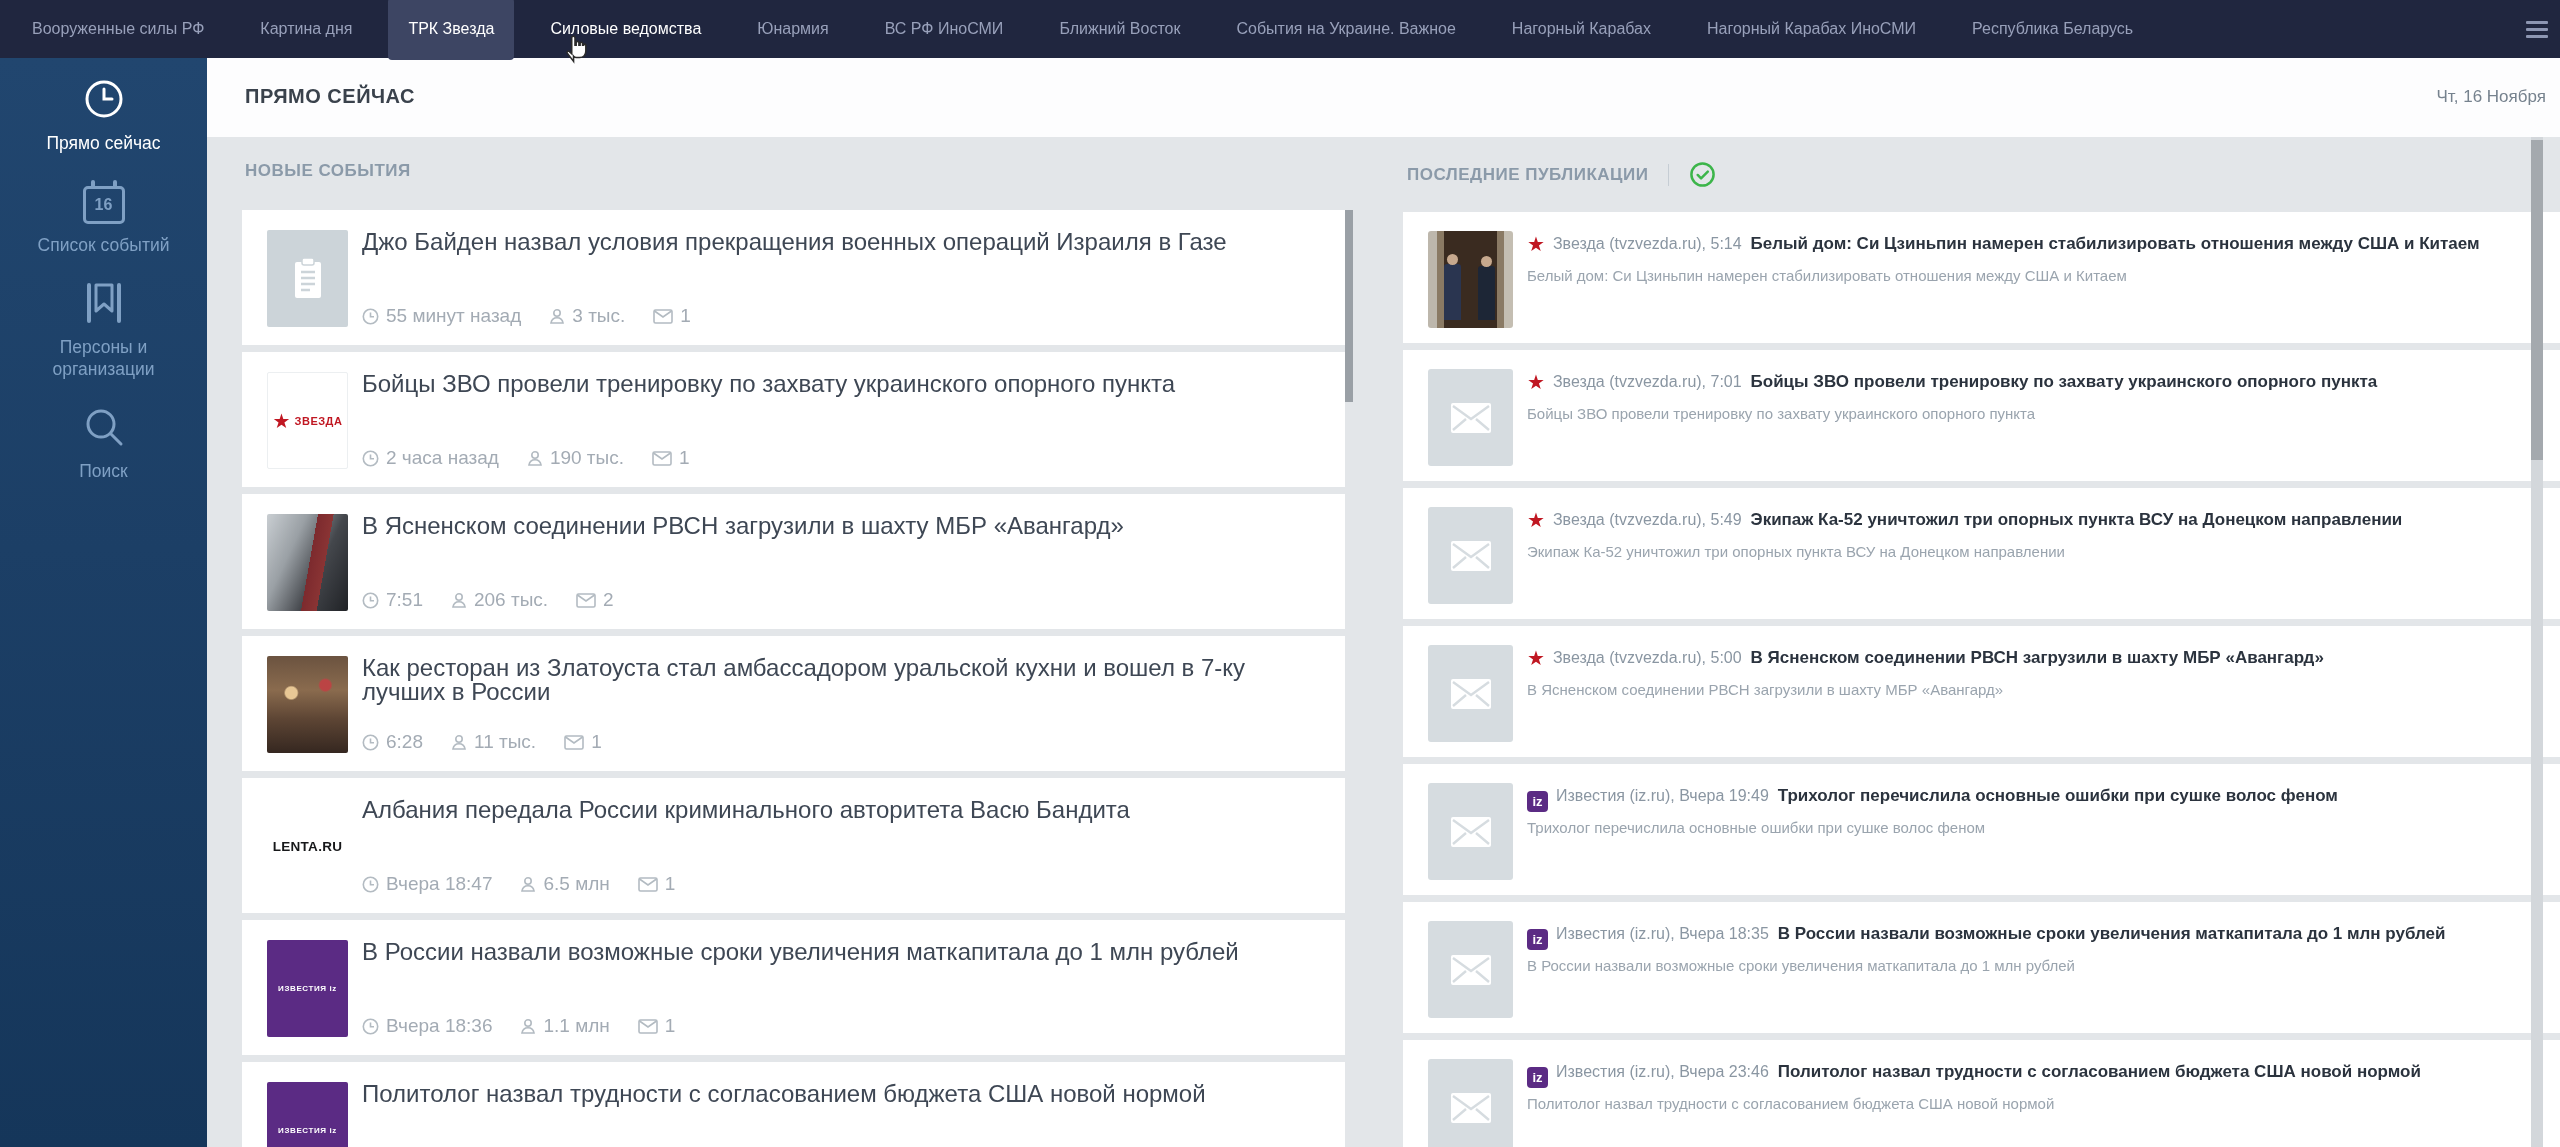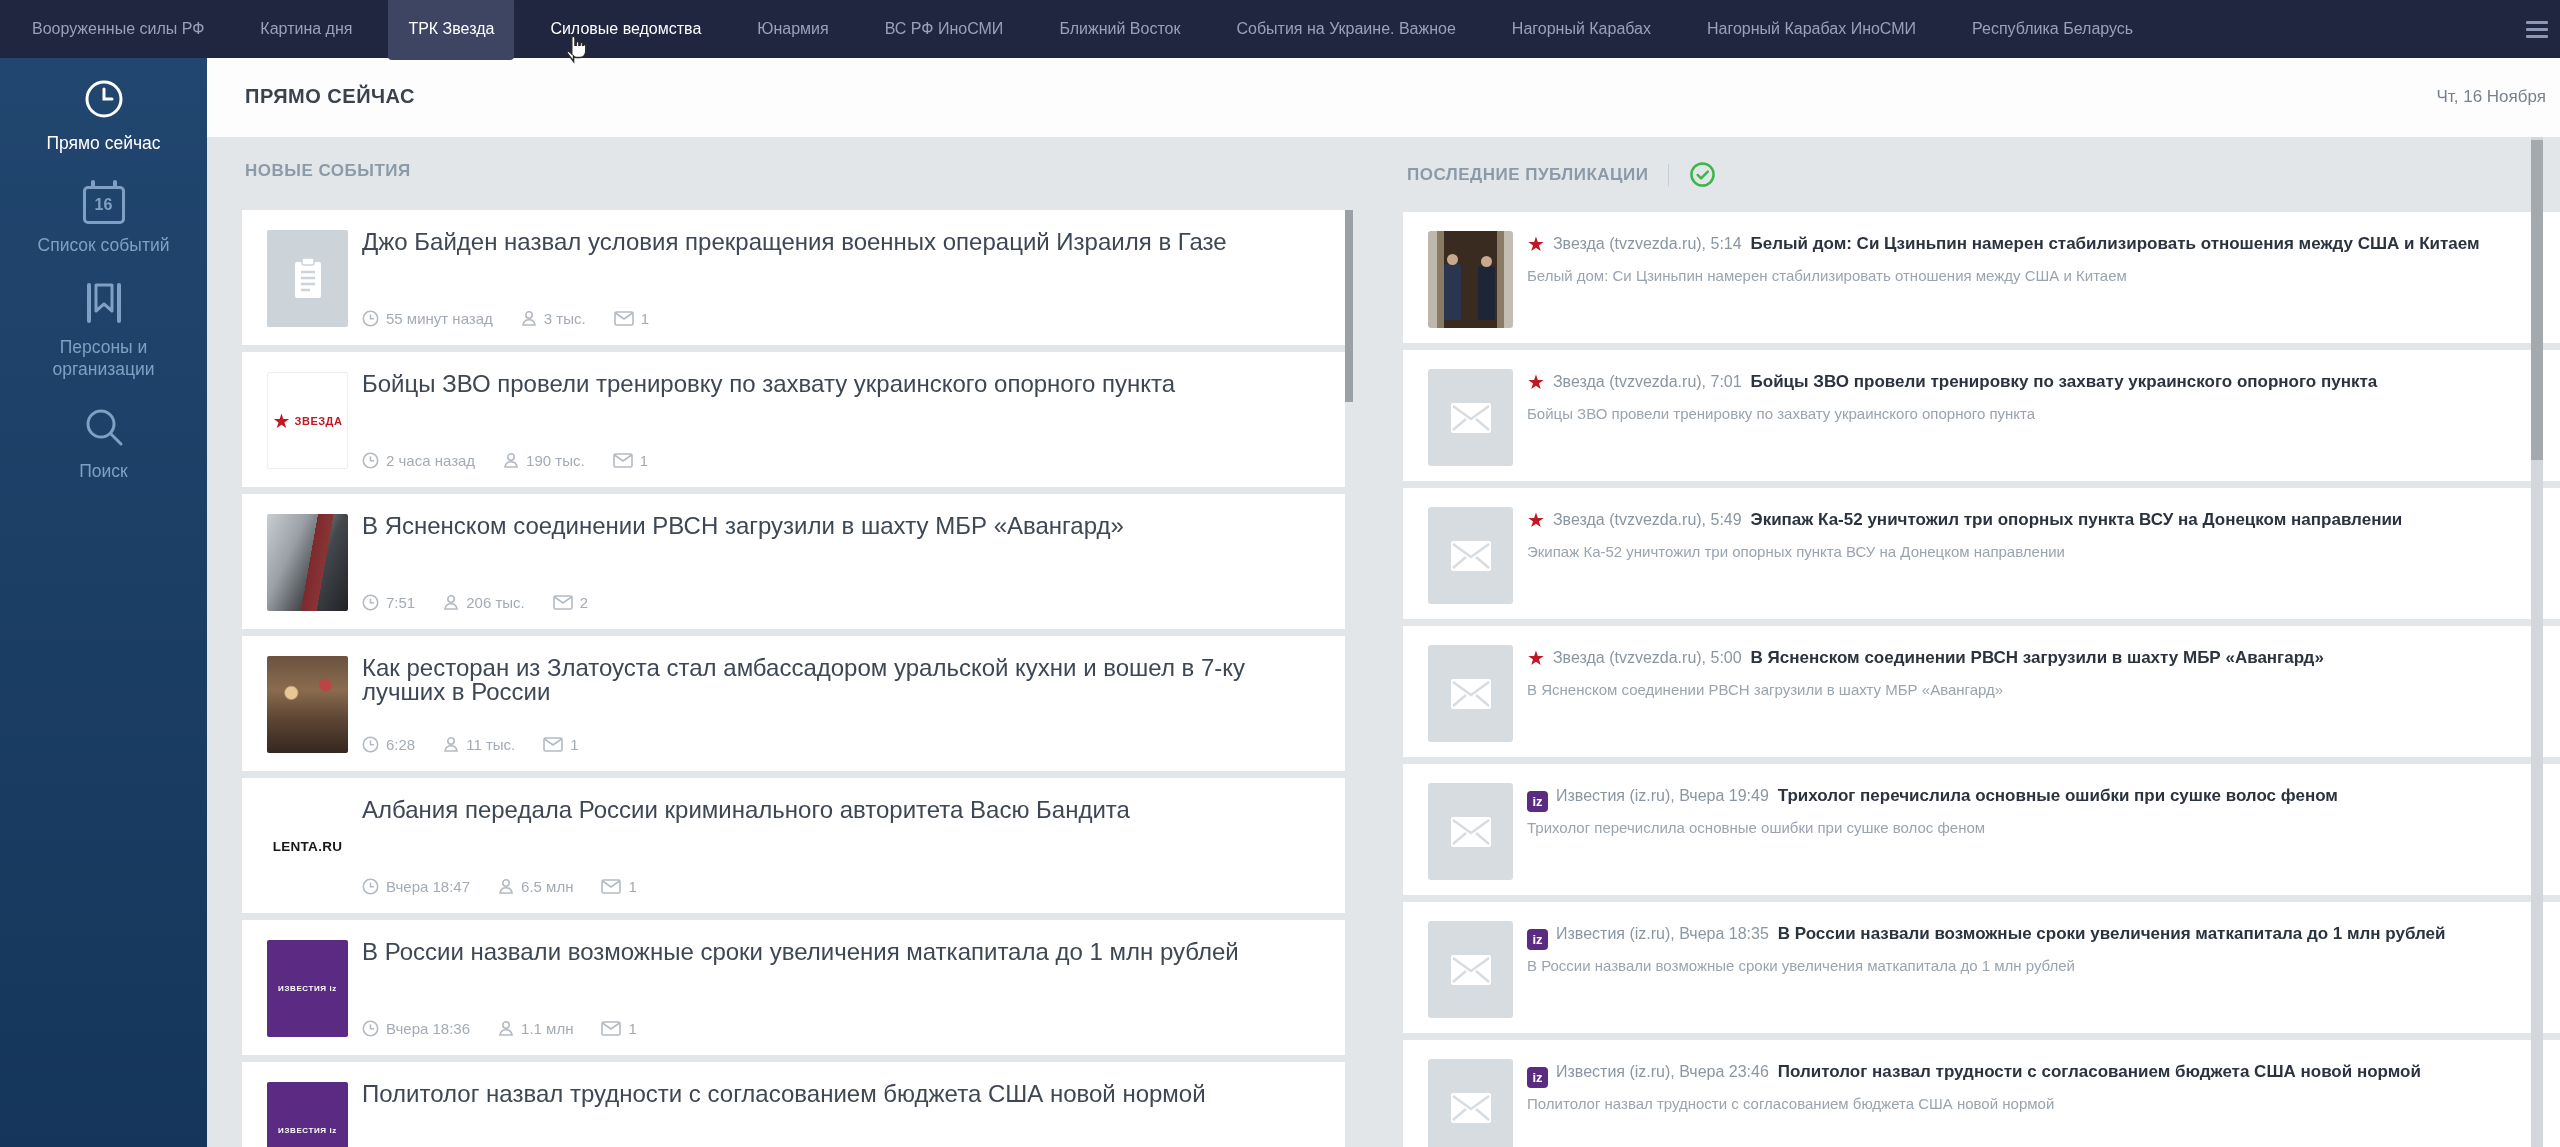--- a/index.html
+++ b/index.html
@@ -54,21 +54,21 @@
   .v-photo-restaurant{background-image:radial-gradient(circle at 30% 38%,#e8c795 0 7%,rgba(0,0,0,0) 9%),
         radial-gradient(circle at 72% 30%,#b44 0 6%,rgba(0,0,0,0) 8%),
         linear-gradient(180deg,#6b5340 0%,#8a6b4e 35%,#5d4534 65%,#352720 100%);}
   .v-lenta{background:#fff;}
   .lenta-text{color:#17181a;font-weight:bold;font-size:13.5px;letter-spacing:.3px;}
   .v-iz{background:#5b2b84;}
   .iz-thumb-text{color:#fff;font-weight:bold;font-size:8px;letter-spacing:.6px;white-space:nowrap;}
   .docsvg,.envsvg{display:block;}
   .lbody{position:absolute;left:120px;top:20px;right:24px;height:97px;display:flex;flex-direction:column;}
   .ltitle{font-size:24px;color:#3e4754;line-height:24px;cursor:pointer;}
-  .lmeta{margin-top:auto;display:flex;align-items:center;color:#a3abb4;font-size:15px;}
+  .lmeta{margin-top:auto;display:flex;align-items:center;color:#a3abb4;font-size:19px;}
   .lmeta .mgroup{display:flex;align-items:center;margin-right:28px;}
   .lmeta svg{margin-right:7px;display:block;}
   
   .rcol{position:absolute;left:1196px;top:75px;width:1120px;}
   .rcard{position:relative;width:1276px;height:131px;background:#ffffff;margin-bottom:7px;}
   .rthumb{position:absolute;left:25px;top:19px;width:85px;height:97px;border-radius:3px;overflow:hidden;
           display:flex;align-items:center;justify-content:center;cursor:pointer;}
   .r-env{background:#d6dce0;}
   .r-photo-bidenxi{background:linear-gradient(90deg,#bdb7ac 0 11%,#8a7a64 11% 19%,#3a2b20 19% 81%,#8a7a64 81% 89%,#c4beb2 89%);}
   .fig{position:absolute;bottom:8px;border-radius:3px 3px 0 0;}

